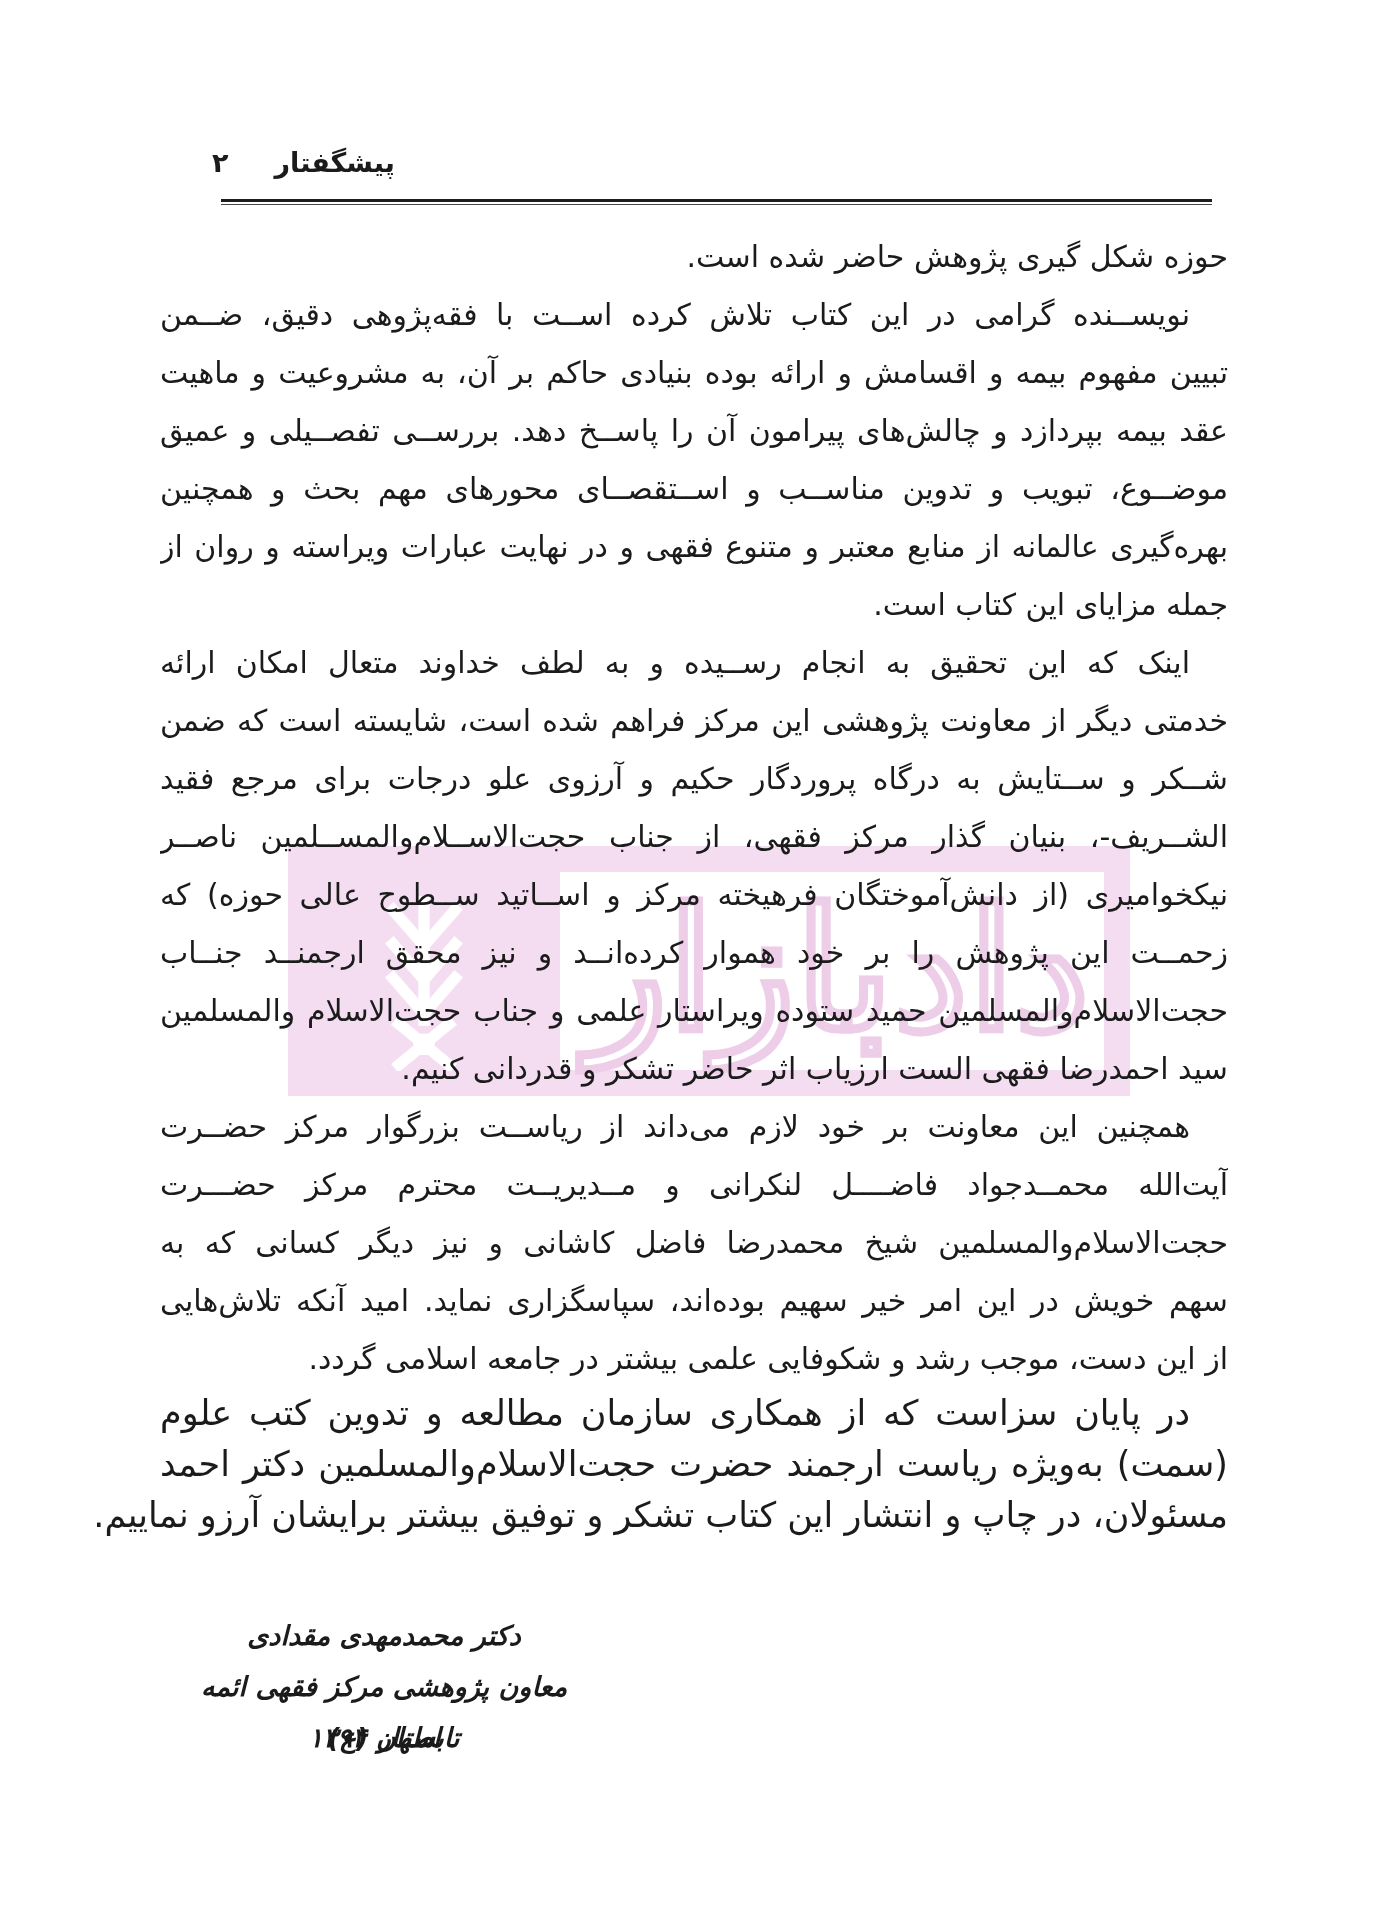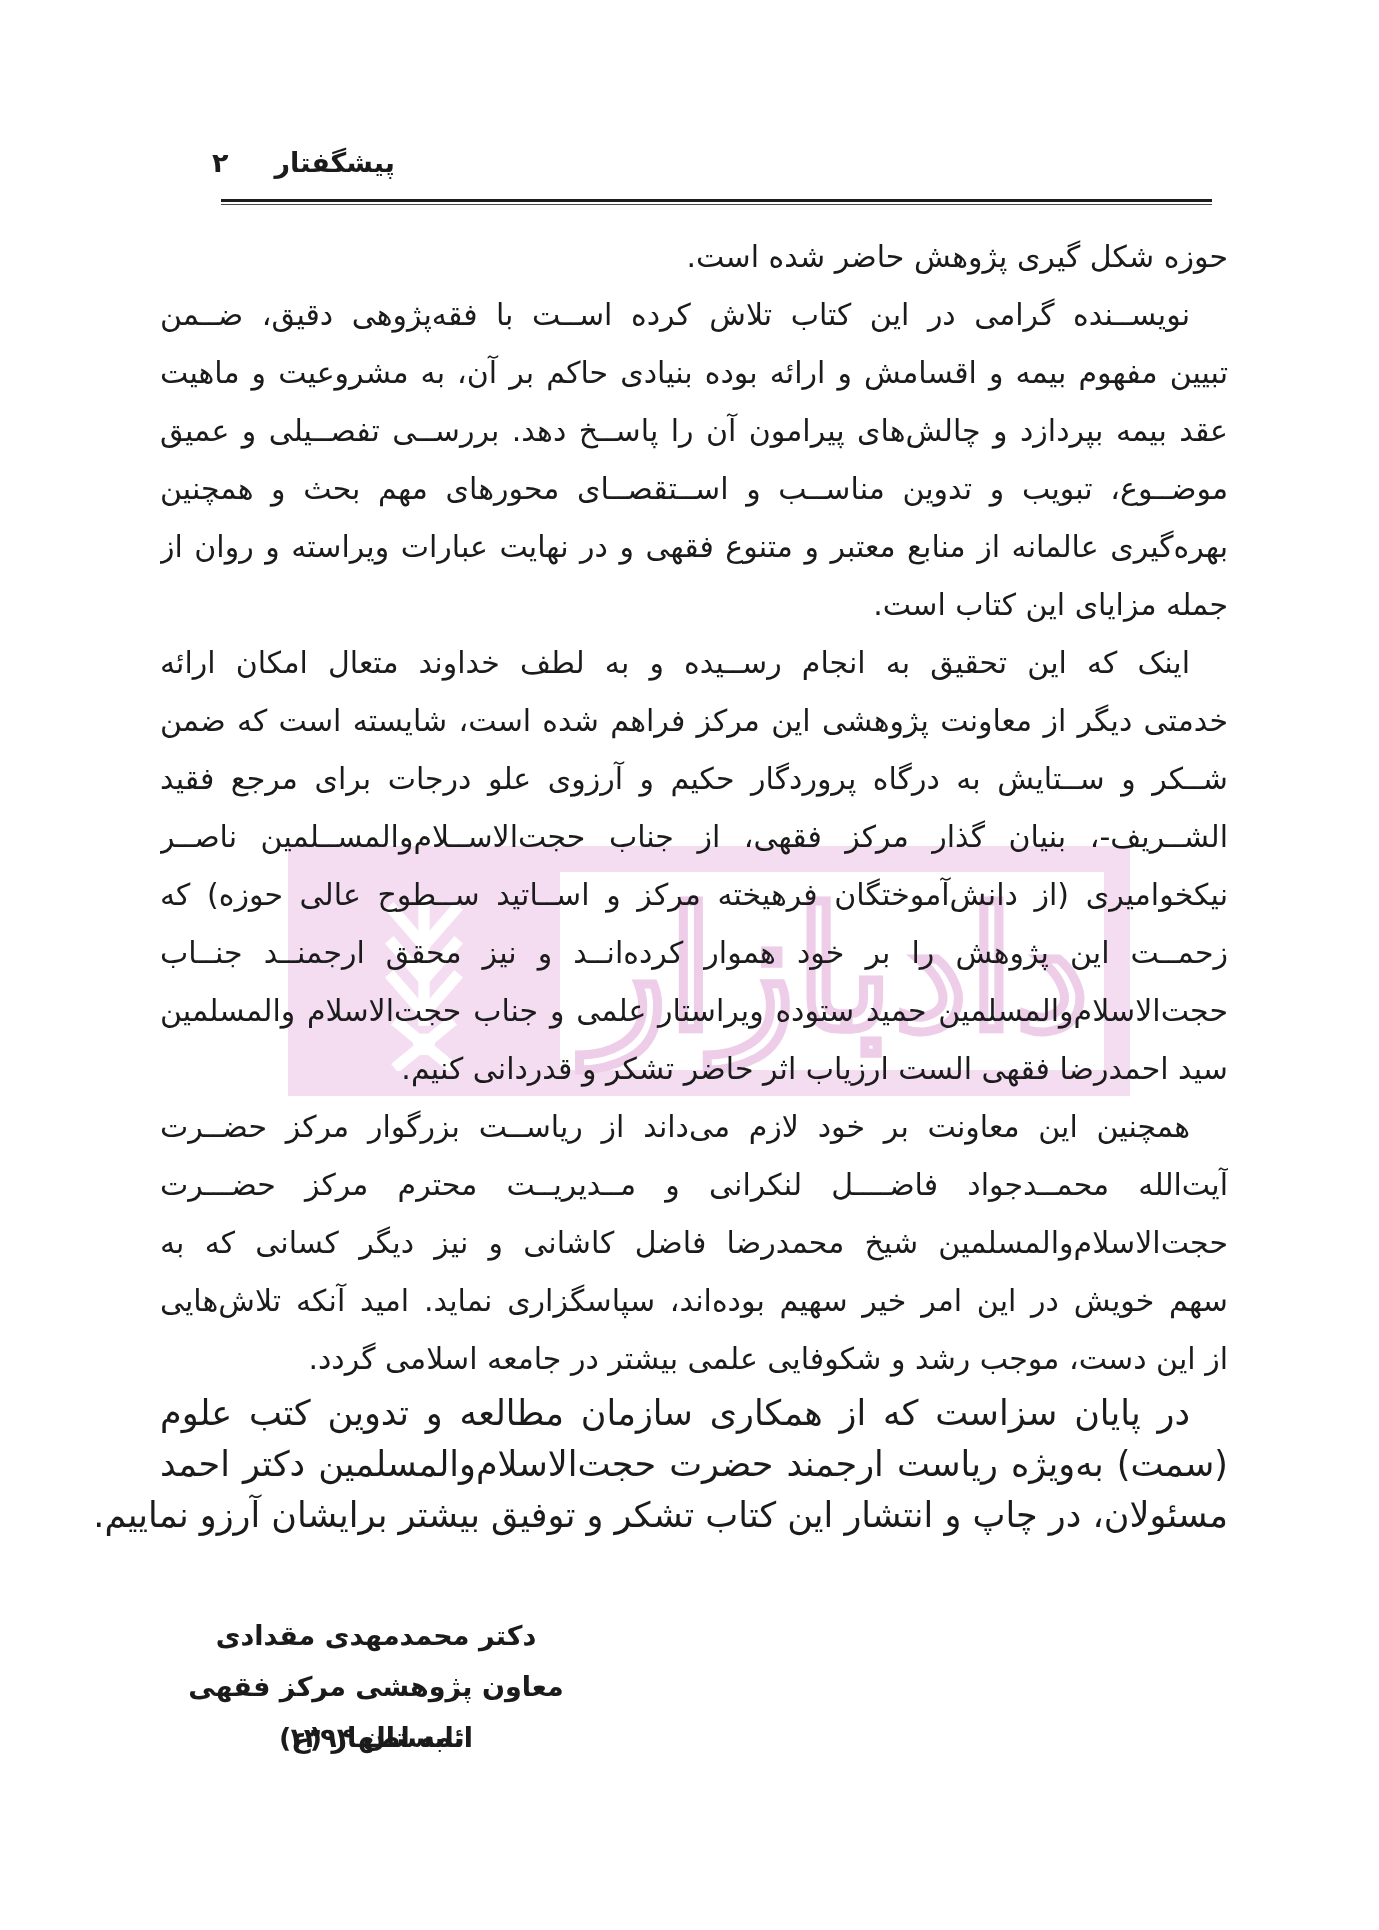--- a/index.html
+++ b/index.html
@@ -68,23 +68,23 @@
     text-align:justify;
     text-align-last:justify;
     text-justify:inter-word;
     overflow:hidden;
   }
   .line.endl{ text-align:right; }
   .line.ind{ padding-right:38px; }
   .line.small{ height:51px;line-height:51px;font-size:35px; }
   
   .signature{
-    position:absolute;top:1610px;left:160px;width:432px;
+    position:absolute;top:1610px;left:168px;width:432px;
     z-index:2;
-    text-align:center;font-weight:bold;
+    text-align:center;font-weight:bold;font-style:italic;
   }
   .sig-line{ height:51px;line-height:51px;font-size:27px; }
 </style>
 </head>
 <body>
 
 <div class="page">
 
   <div class="runhead">
     <span>پیشگفتار</span>

